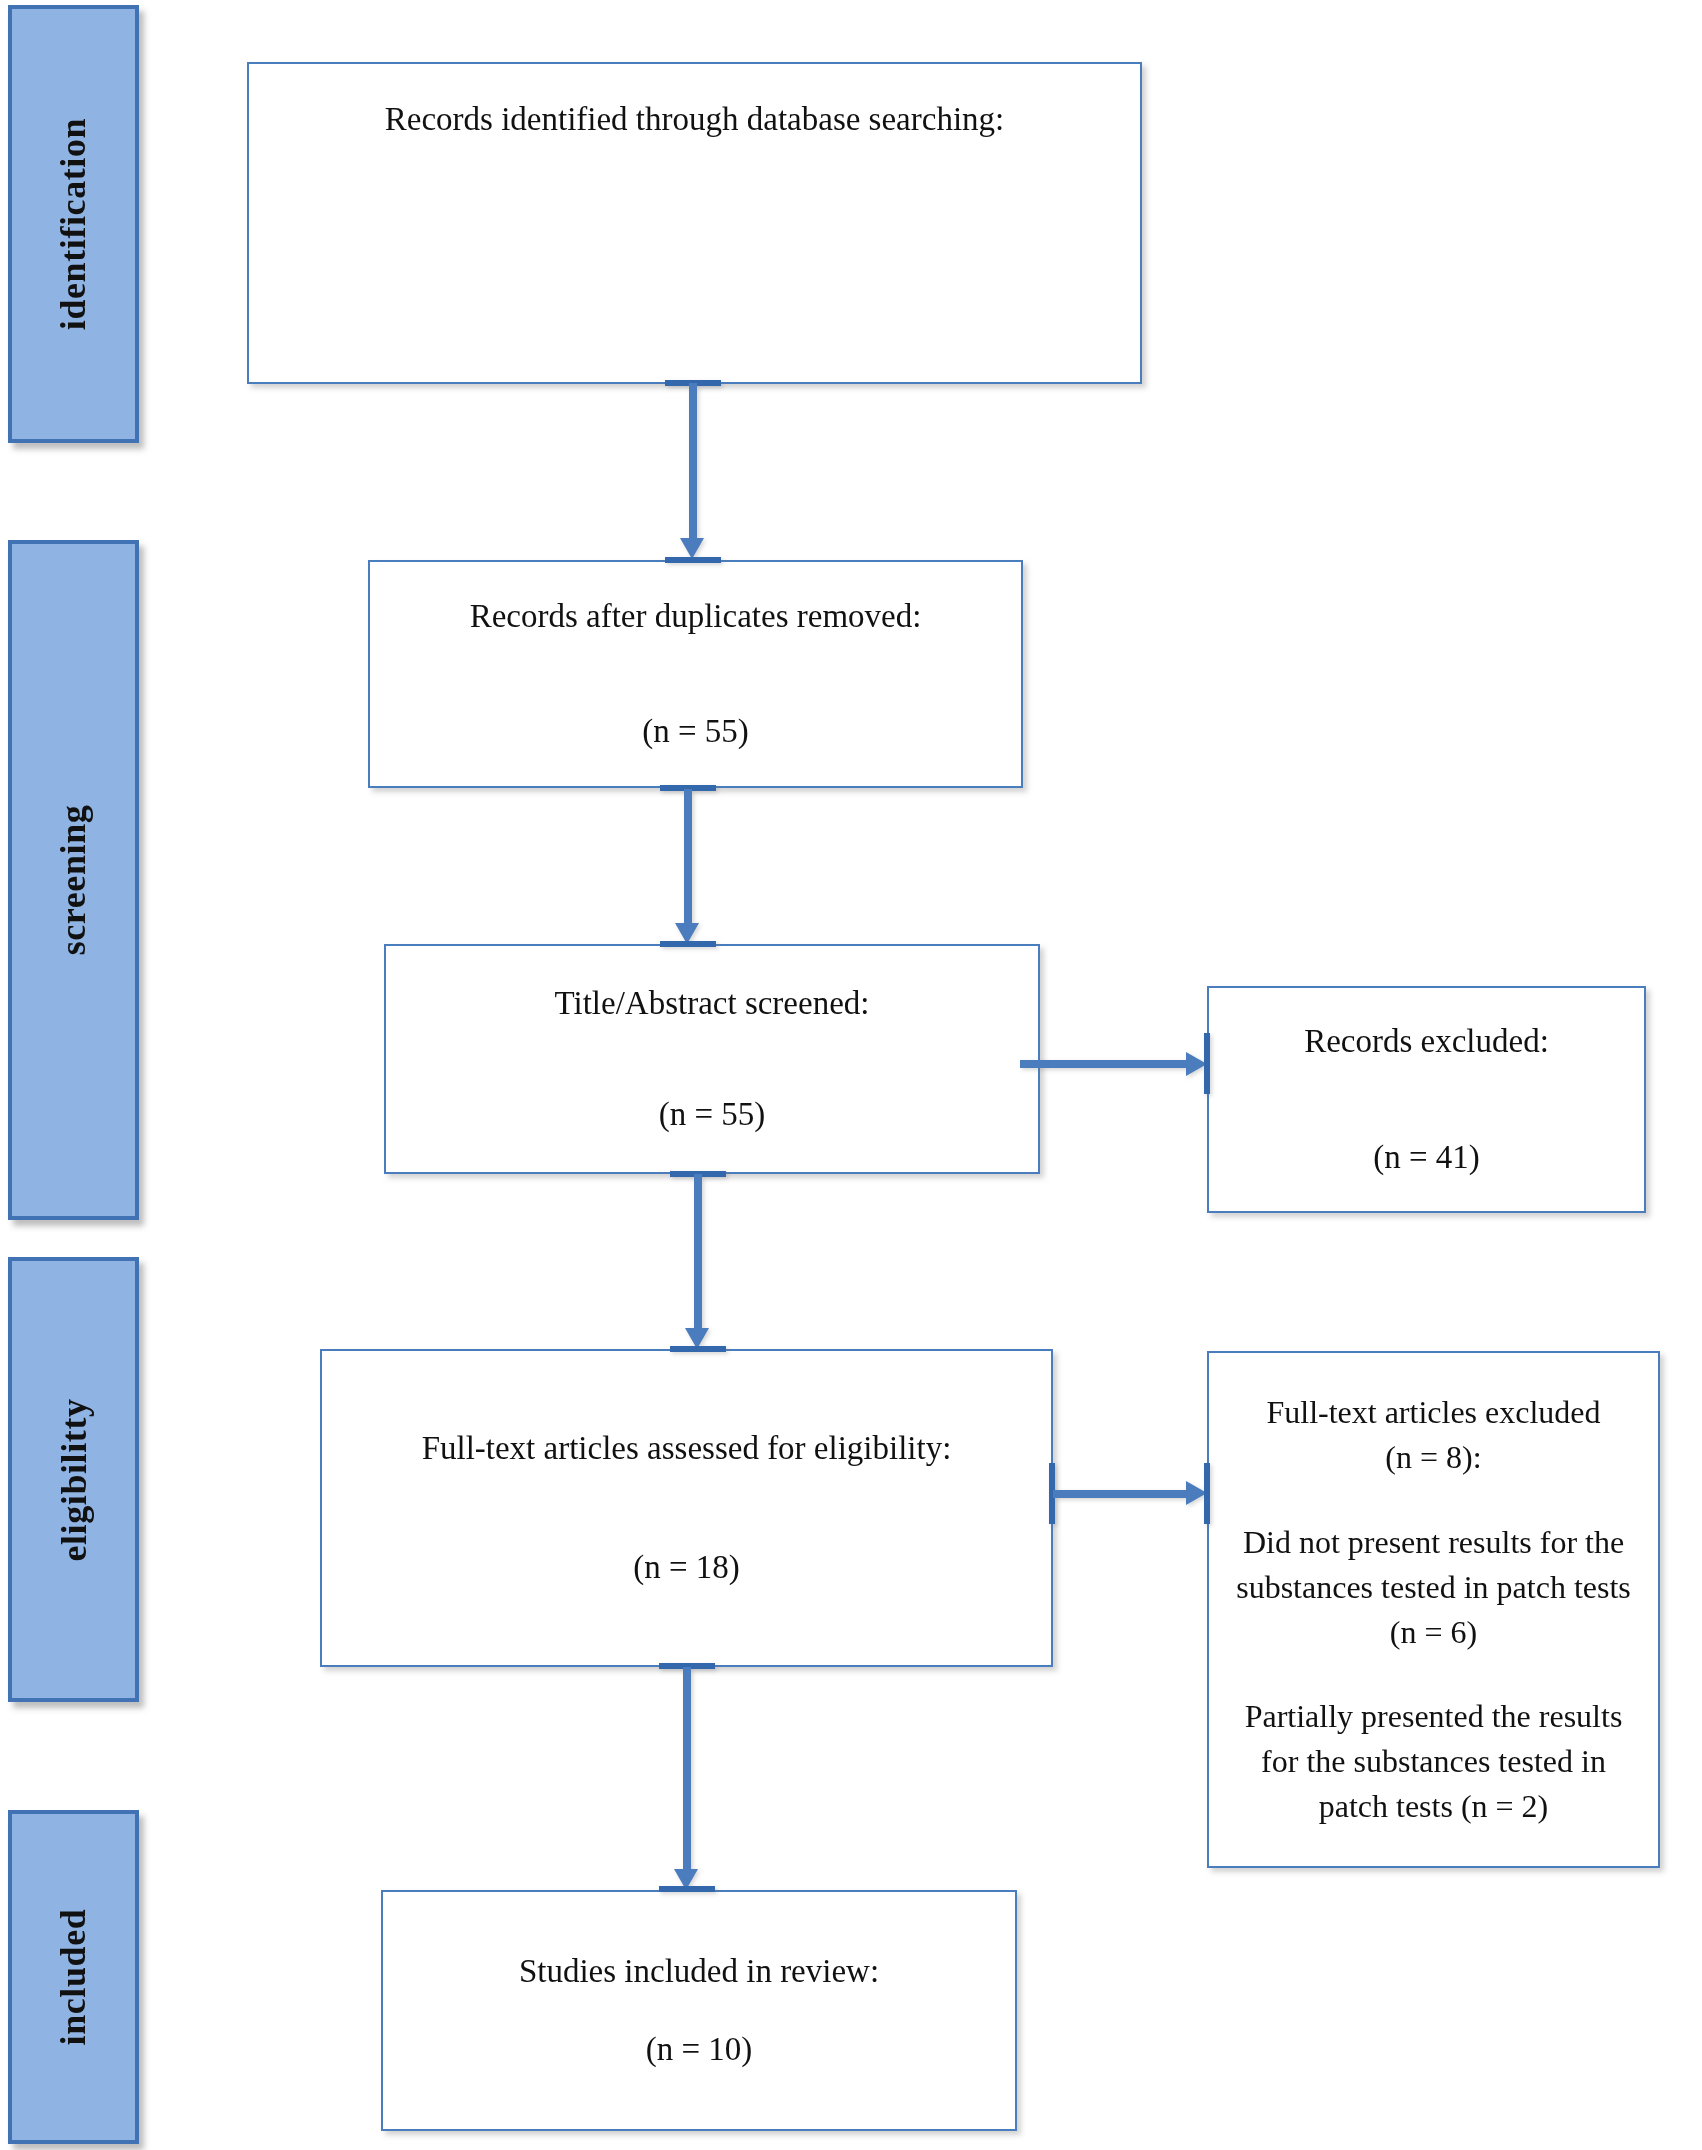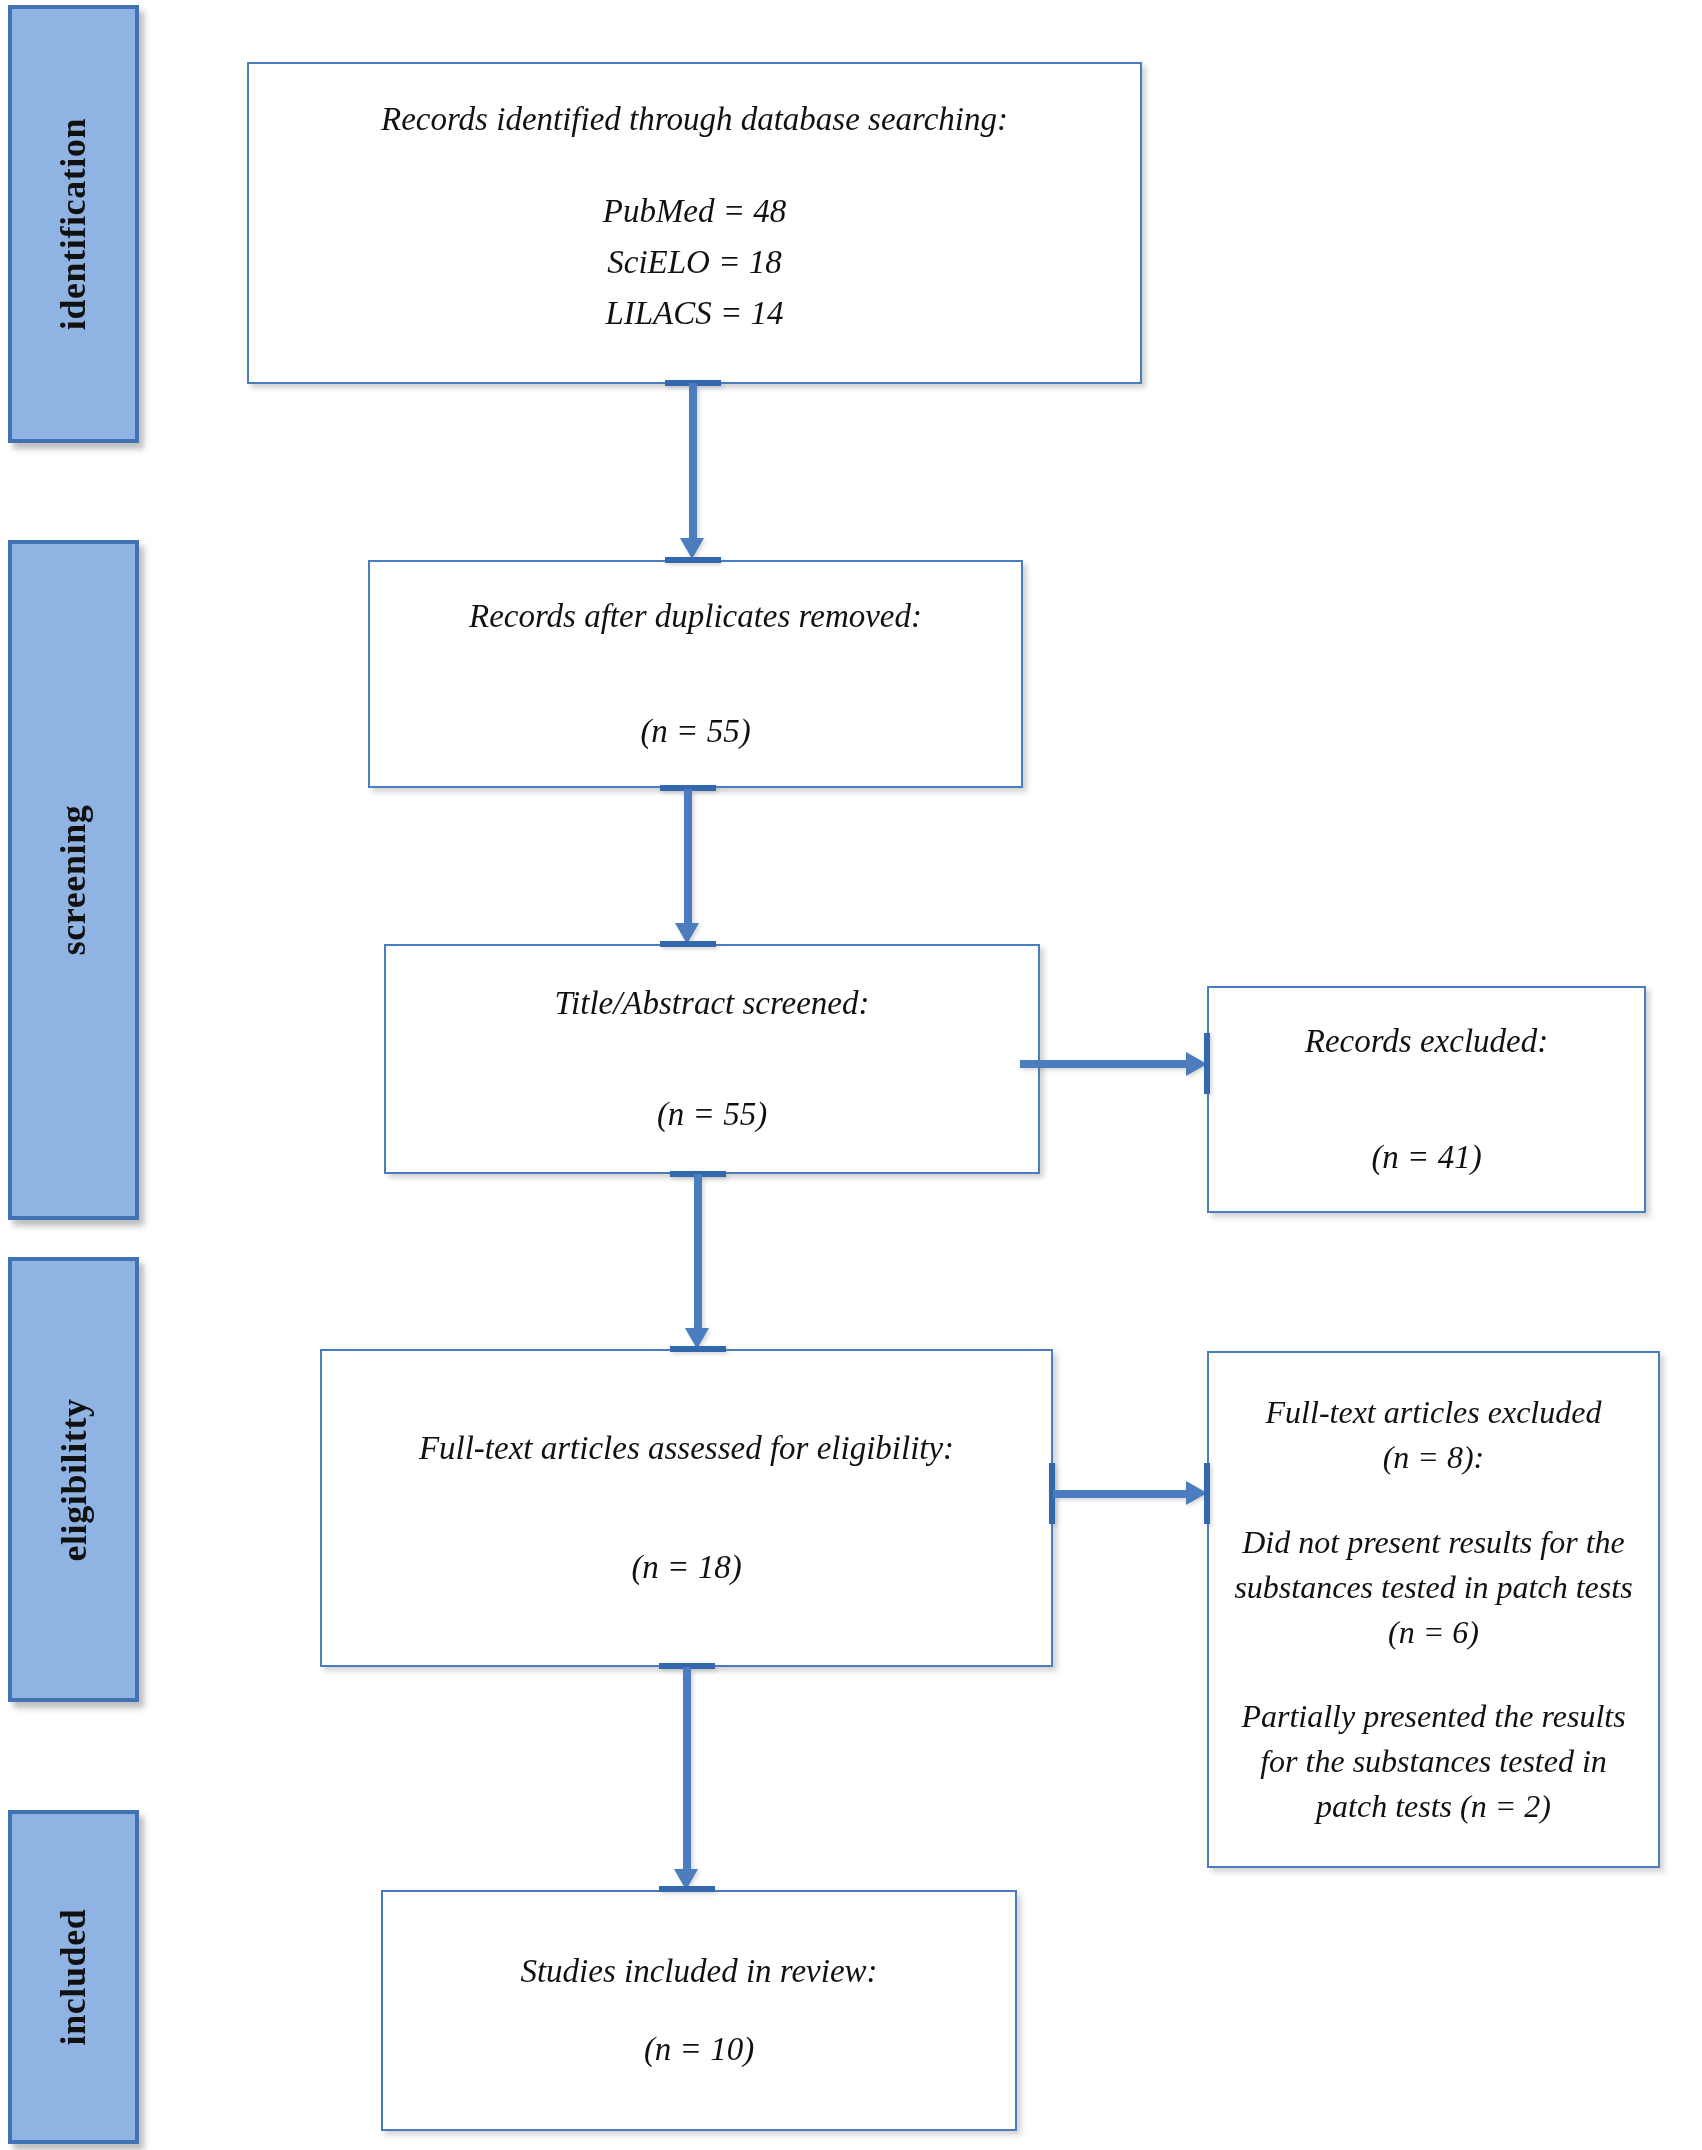--- a/index.html
+++ b/index.html
@@ -40,21 +40,21 @@
   #stage-included{top:1810px;height:334px;}
   
   .fbox{
     position:absolute;
     background:#ffffff;
     border:2.9px solid var(--box-border);
     box-sizing:border-box;
     box-shadow:3.5px 4.1px 5.3px rgba(130,130,130,0.35);
     display:flex;flex-direction:column;align-items:center;justify-content:center;
     text-align:center;
-    font-size:33px;line-height:1.5;font-style:italic;
+    font-size:33px;line-height:1.5;
   }
   .fbox .pre{white-space:pre-line;}
   #box-identified{left:247px;top:62px;width:895px;height:322px;justify-content:flex-start;padding-top:30.5px;}
   #box-identified .db-lines{margin-top:42px;line-height:1.55;}
   #box-duplicates{left:368px;top:560px;width:655px;height:228px;gap:66px;}
   #box-screened{left:384px;top:944px;width:656px;height:230px;gap:62px;}
   #box-records-excluded{left:1207px;top:946px;width:439px;height:227px;gap:66px;margin-top:40px;}
   #box-fulltext{left:320px;top:1349px;width:733px;height:318px;gap:70px;}
   #box-fulltext-excluded{
     left:1207px;top:1351px;width:453px;height:517px;
@@ -94,23 +94,20 @@
   </div>
   <div class="stage" id="stage-eligibility">
     <span>eligibilitty</span>
   </div>
   <div class="stage" id="stage-included">
     <span>included</span>
   </div>
 
   <div class="fbox" id="box-identified">
     <div>Records identified through database searching:</div>
-    <div class="pre db-lines">PubMed = 48
-SciELO = 18
-LILACS = 14</div>
   </div>
 
   <div class="fbox" id="box-duplicates">
     <div>Records after duplicates removed:</div>
     <div>(n = 55)</div>
   </div>
 
   <div class="fbox" id="box-screened">
     <div>Title/Abstract screened:</div>
     <div>(n = 55)</div>

